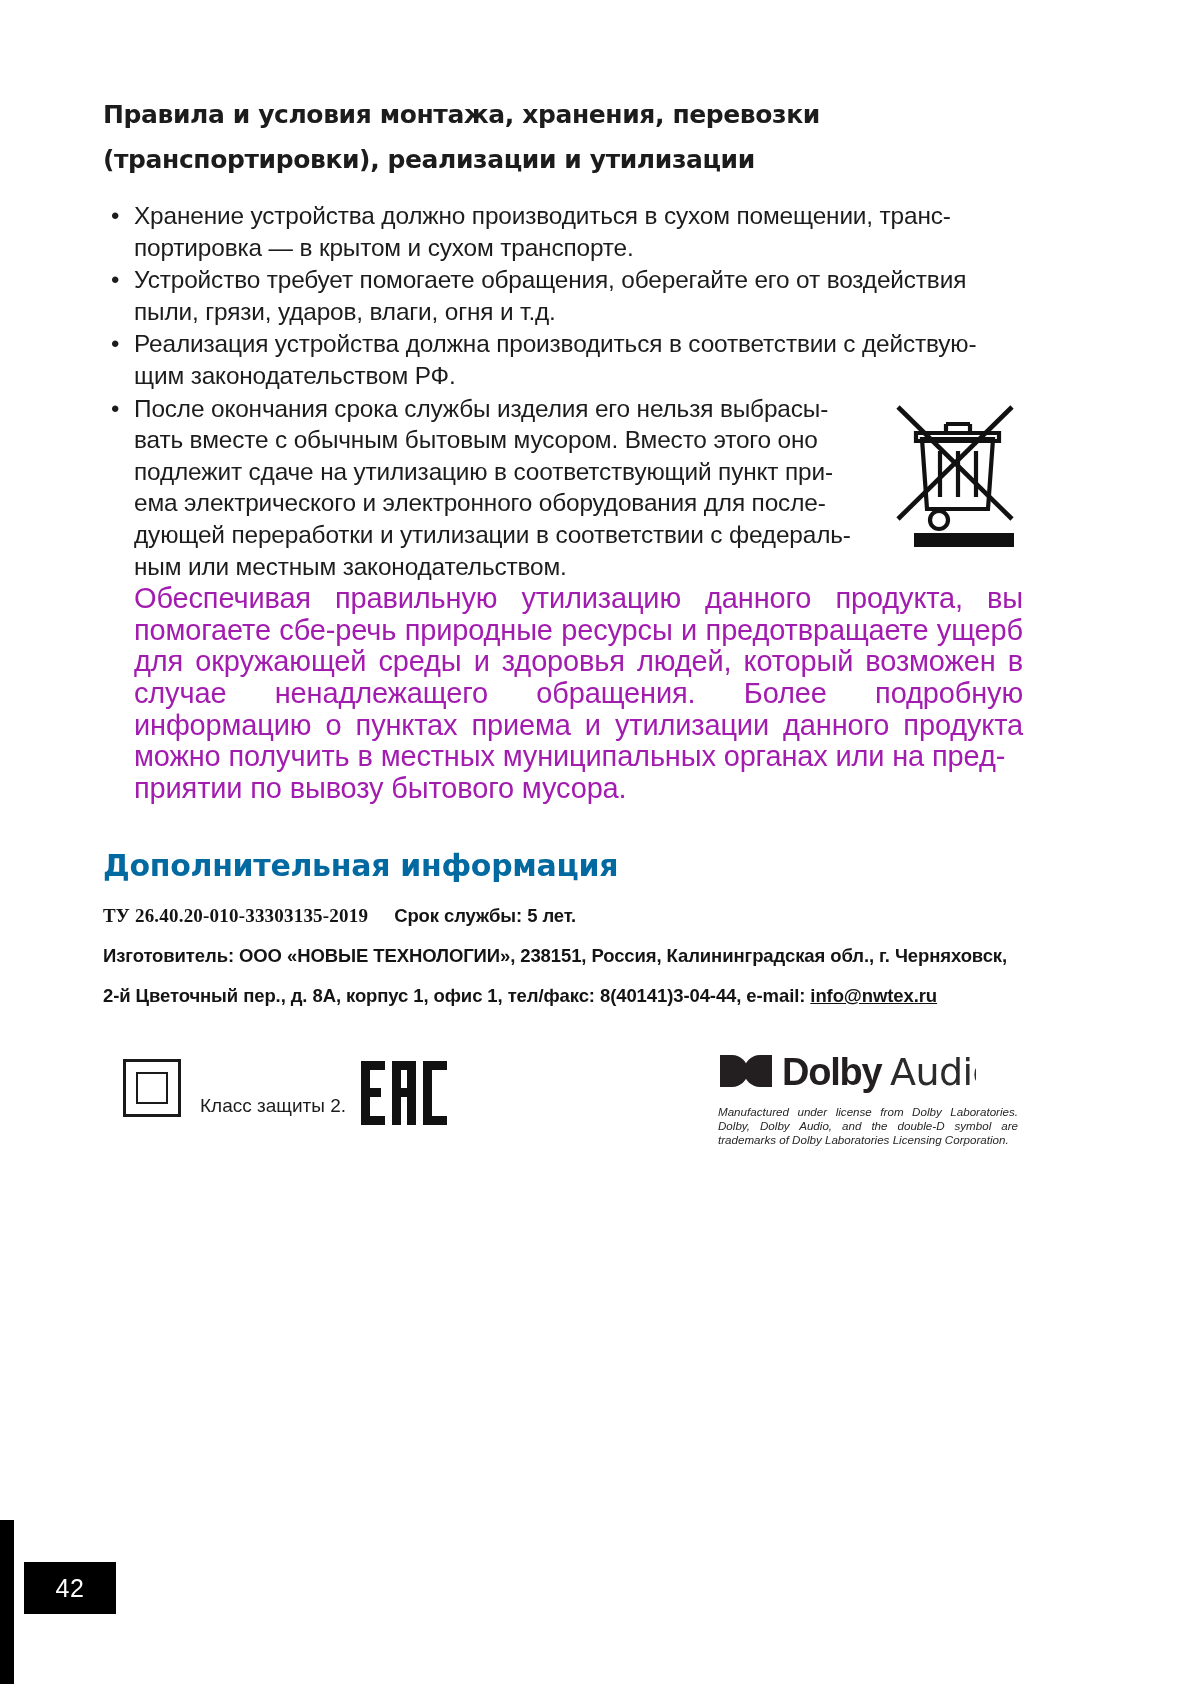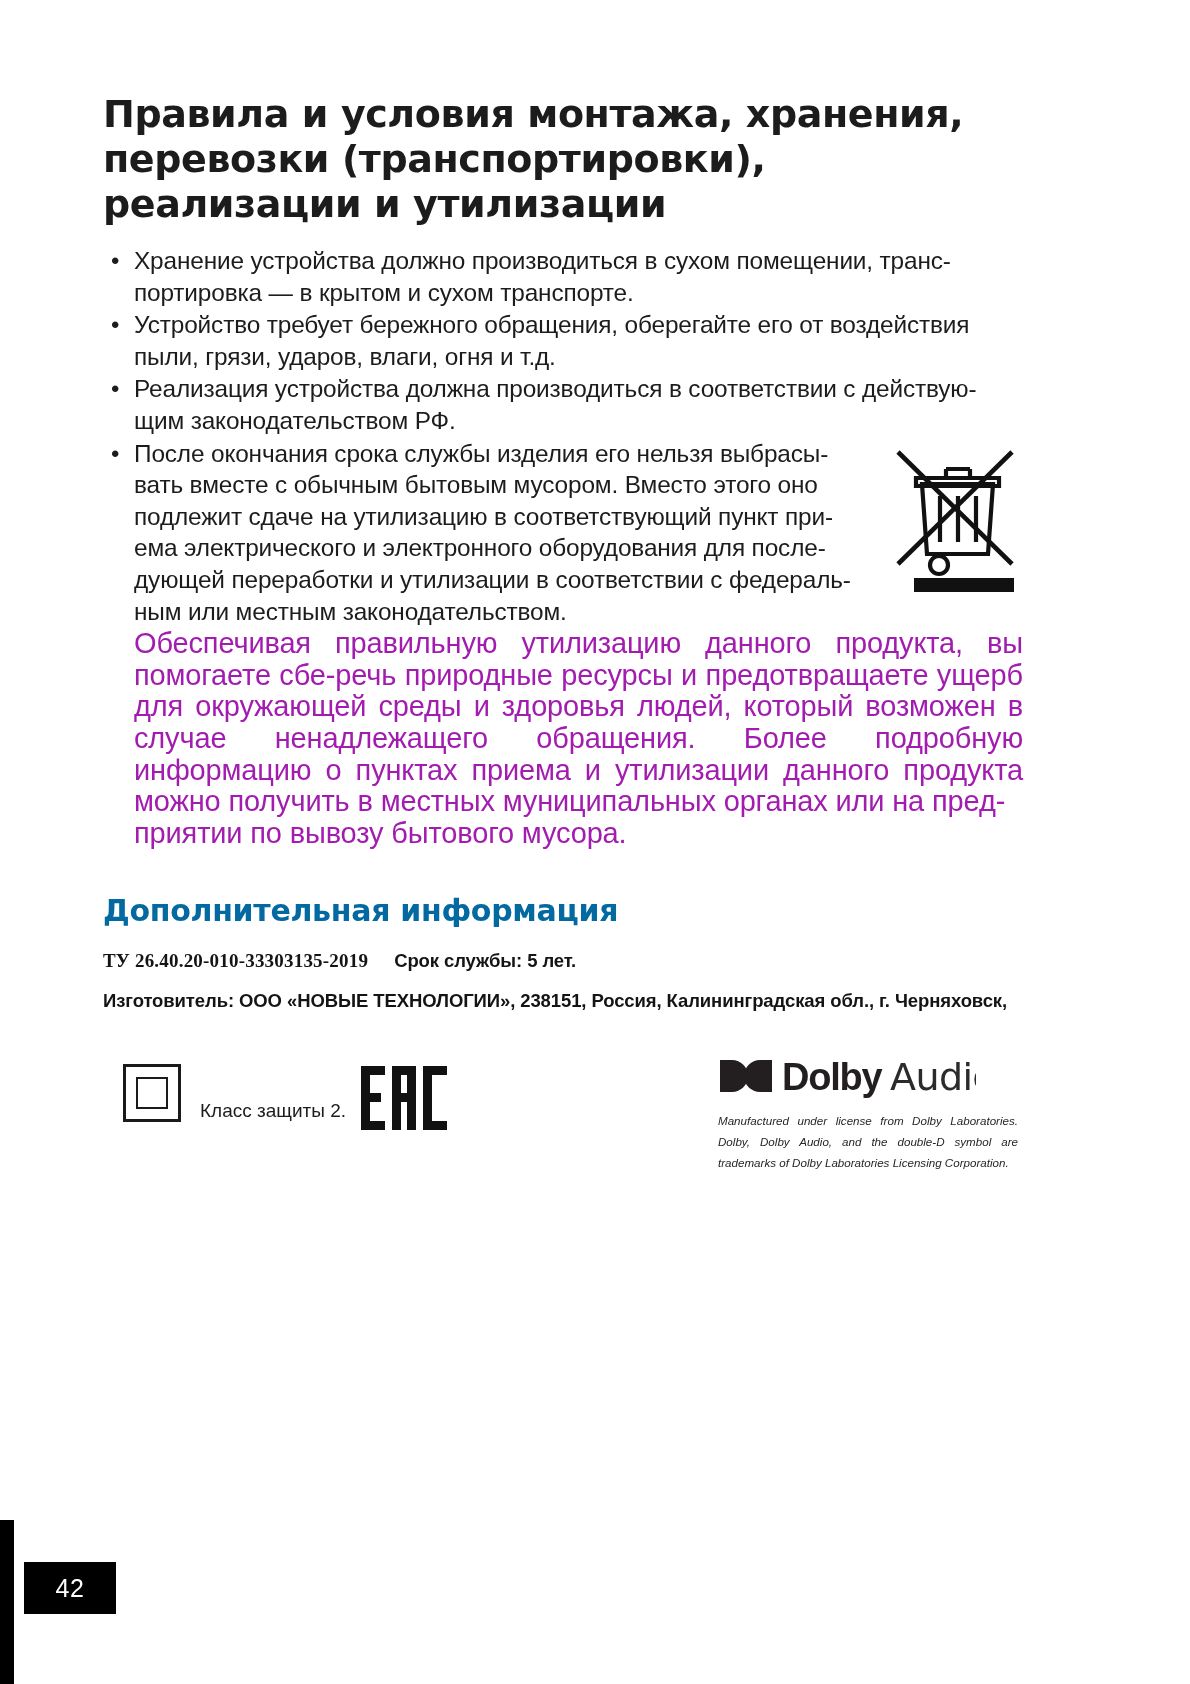--- a/index.html
+++ b/index.html
@@ -35,21 +35,21 @@
 
   .content {
     position: absolute;
     left: 103px;
     top: 92px;
     width: 920px;
   }
 
   h1.doc-title {
     font-family: "DejaVu Sans", sans-serif;
-    font-size: 38px;
+    font-size: 25px;
     line-height: 45px;
     font-weight: bold;
     letter-spacing: -0.4px;
     margin: 0 0 18px 0;
     color: #1c1c1c;
     max-width: 905px;
   }
 
   ul.rules-list {
     list-style: none;
@@ -174,21 +174,21 @@
     left: 615px;
     top: -10px;
     width: 310px;
   }
   .dolby-logo {
     display: block;
   }
   .dolby-license {
     margin-top: 12px;
     font-size: 11.6px;
-    line-height: 21px;
+    line-height: 14px;
     font-style: italic;
     color: #262626;
     text-align: justify;
     text-justify: inter-word;
     width: 300px;
   }
 
   .page-number-box {
     position: absolute;
     left: 24px;
@@ -215,21 +215,21 @@
 
     <h1 class="doc-title">Правила и условия монтажа, хранения, перевозки (транспортировки), реализации и утилизации</h1>
 
     <ul class="rules-list">
       <li>
         <span class="bullet">•</span>
         <span>Хранение устройства должно производиться в сухом помещении, транс-портировка — в крытом и сухом транспорте.</span>
       </li>
       <li>
         <span class="bullet">•</span>
-        <span>Устройство требует бережного обращения, оберегайте его от воздействия пыли, грязи, ударов, влаги, огня и т.д.</span>
+        <span>Устройство требует помогаете обращения, оберегайте его от воздействия пыли, грязи, ударов, влаги, огня и т.д.</span>
       </li>
       <li>
         <span class="bullet">•</span>
         <span>Реализация устройства должна производиться в соответствии с действую-щим законодательством РФ.</span>
       </li>
       <li class="with-float">
         <span class="bullet">•</span>
         <svg class="wee-icon" viewBox="0 0 125 152" aria-hidden="true">
           <g fill="none" stroke="#111111" stroke-width="4.2">
 
@@ -260,20 +260,23 @@
     </p>
 
     <h2 class="section-title">Дополнительная информация</h2>
 
     <div class="spec-line">
       <span class="tu">ТУ 26.40.20-010-33303135-2019</span><span class="gap"></span><span>Срок службы: 5 лет.</span>
     </div>
 
     <div class="spec-line">Изготовитель: ООО «НОВЫЕ ТЕХНОЛОГИИ», 238151, Россия, Калининградская обл., г. Черняховск,</div>
 
+    <div class="spec-line">
+      <span>2-й Цветочный пер., д. 8А, корпус 1, офис 1, тел/факс: 8(40141)3-04-44, e-mail: </span><a class="email" href="#">info@nwtex.ru</a>
+    </div>
 
     <div class="marks-row">
 
       <div class="class2-block">
         <div class="class2-symbol">
           <div class="inner-sq"></div>
         </div>
         <div class="class2-label">Класс защиты 2.</div>
       </div>
 

